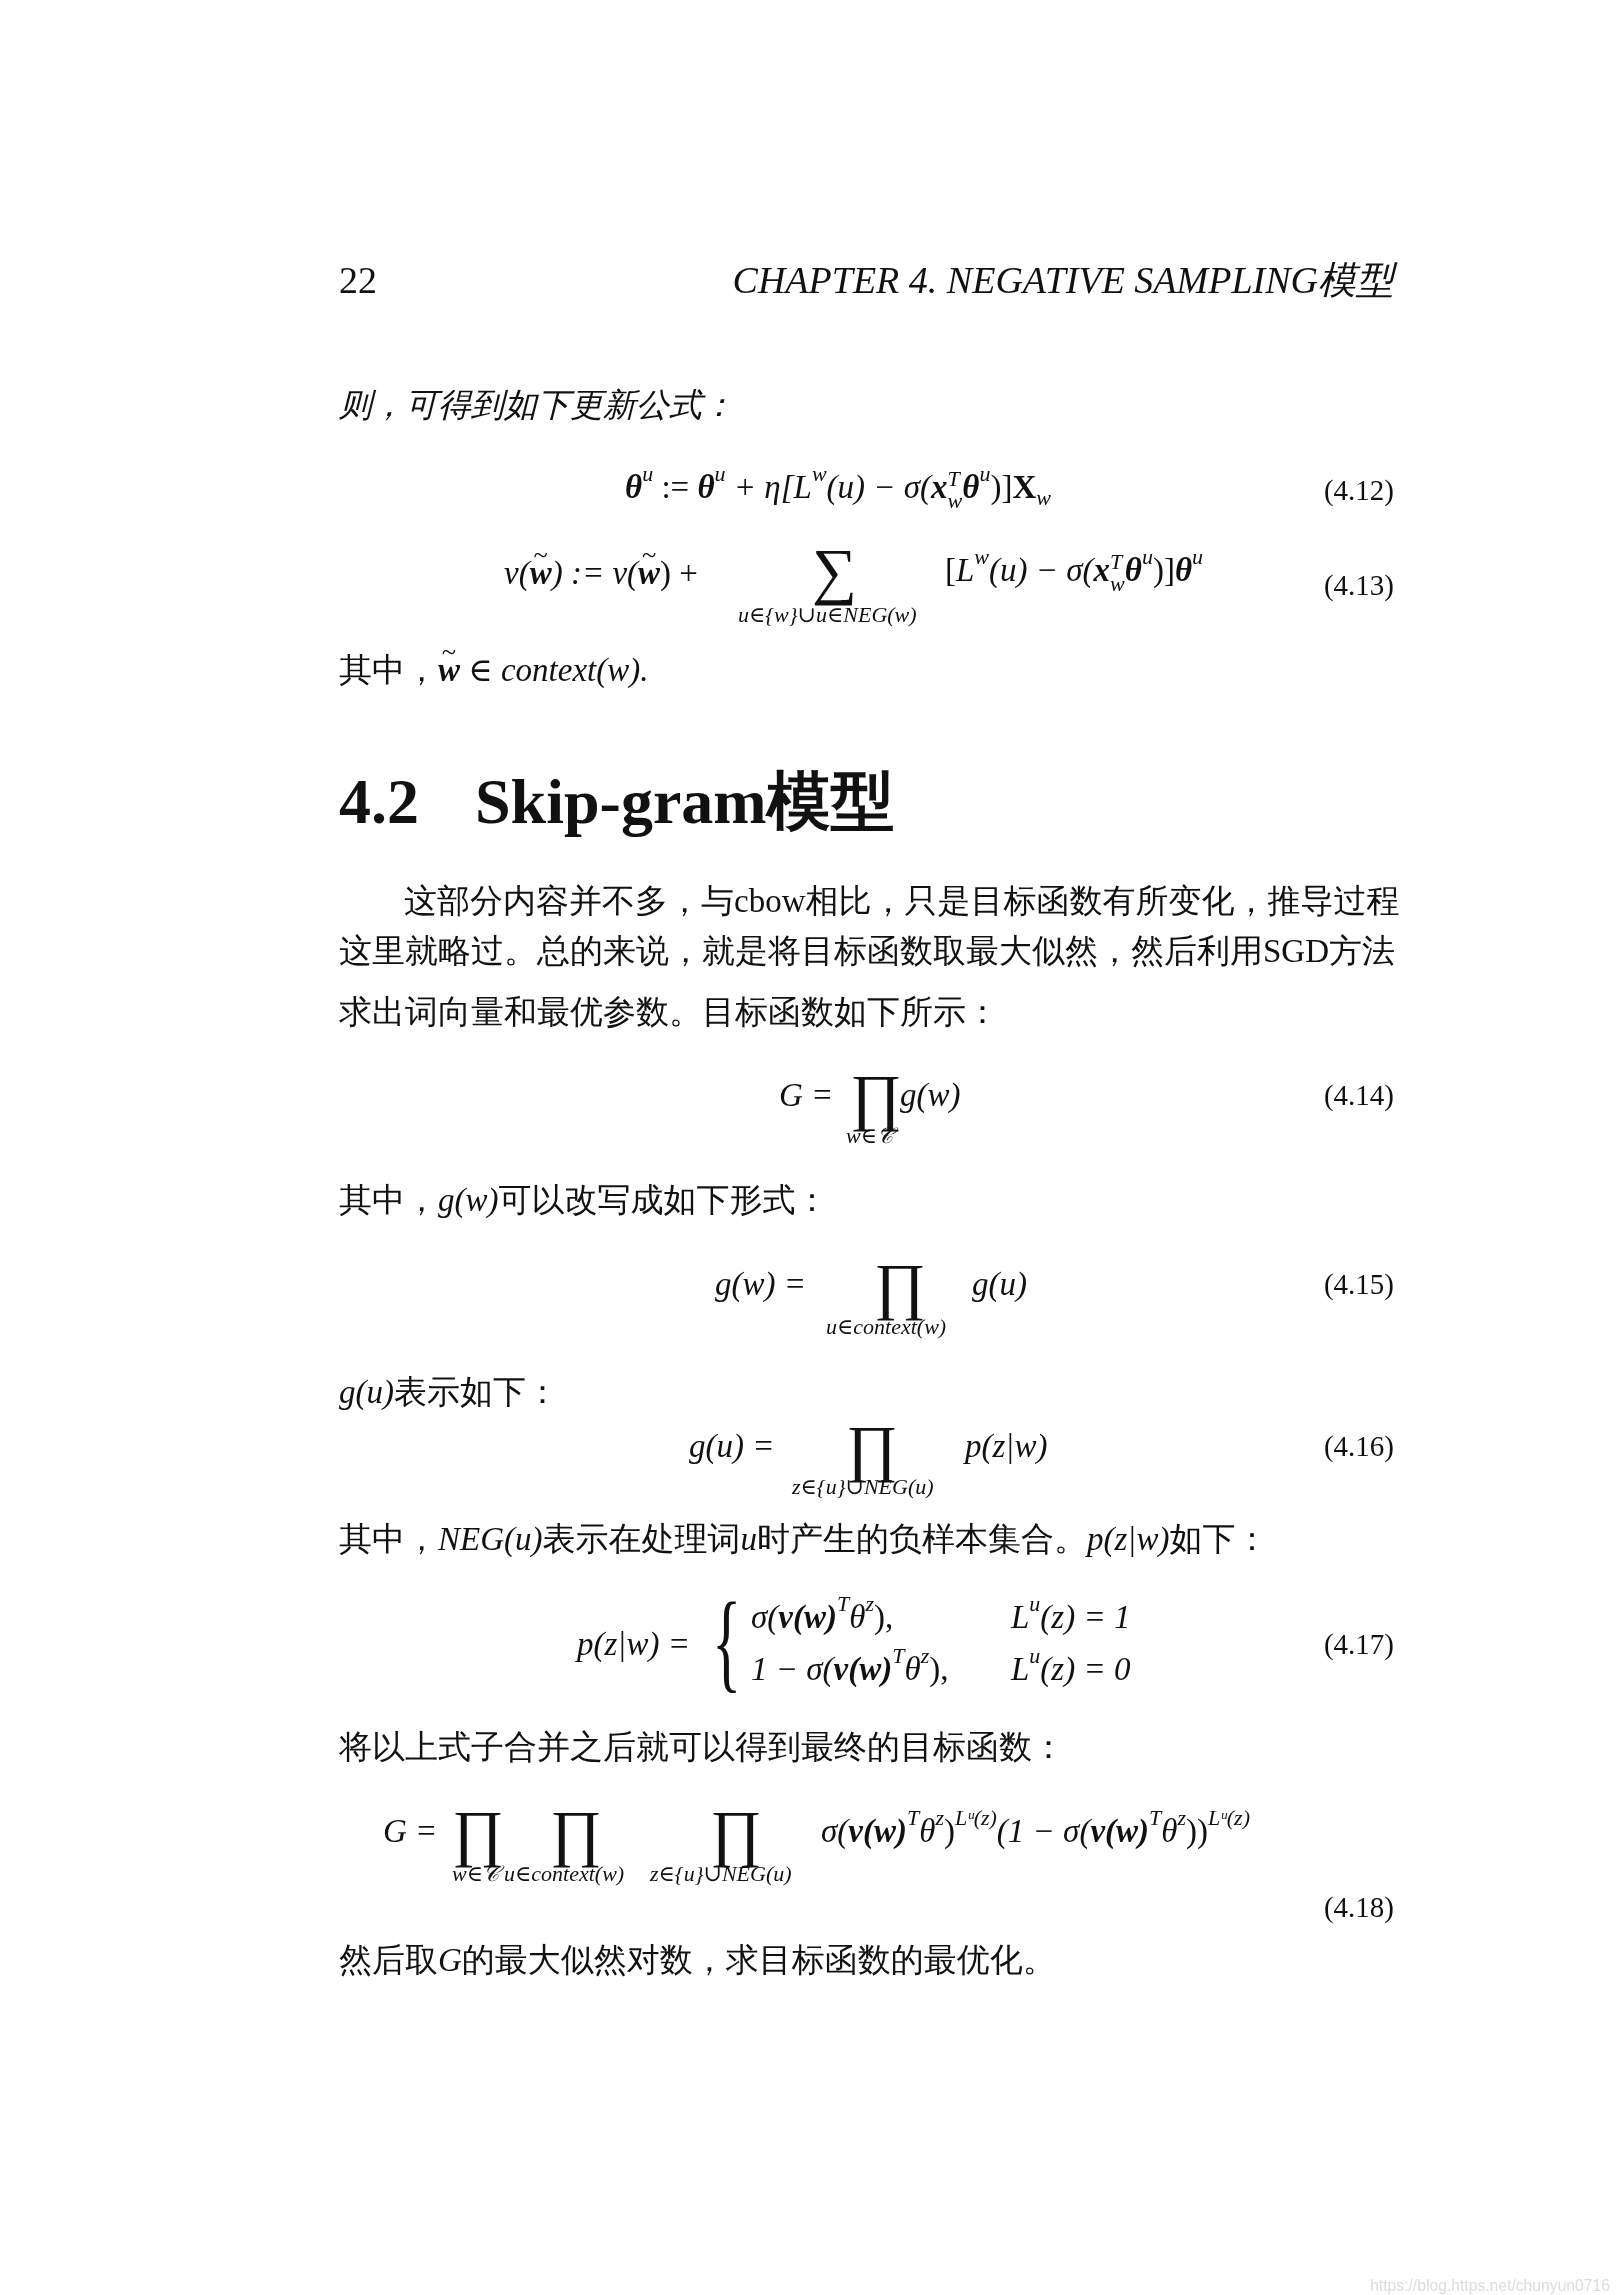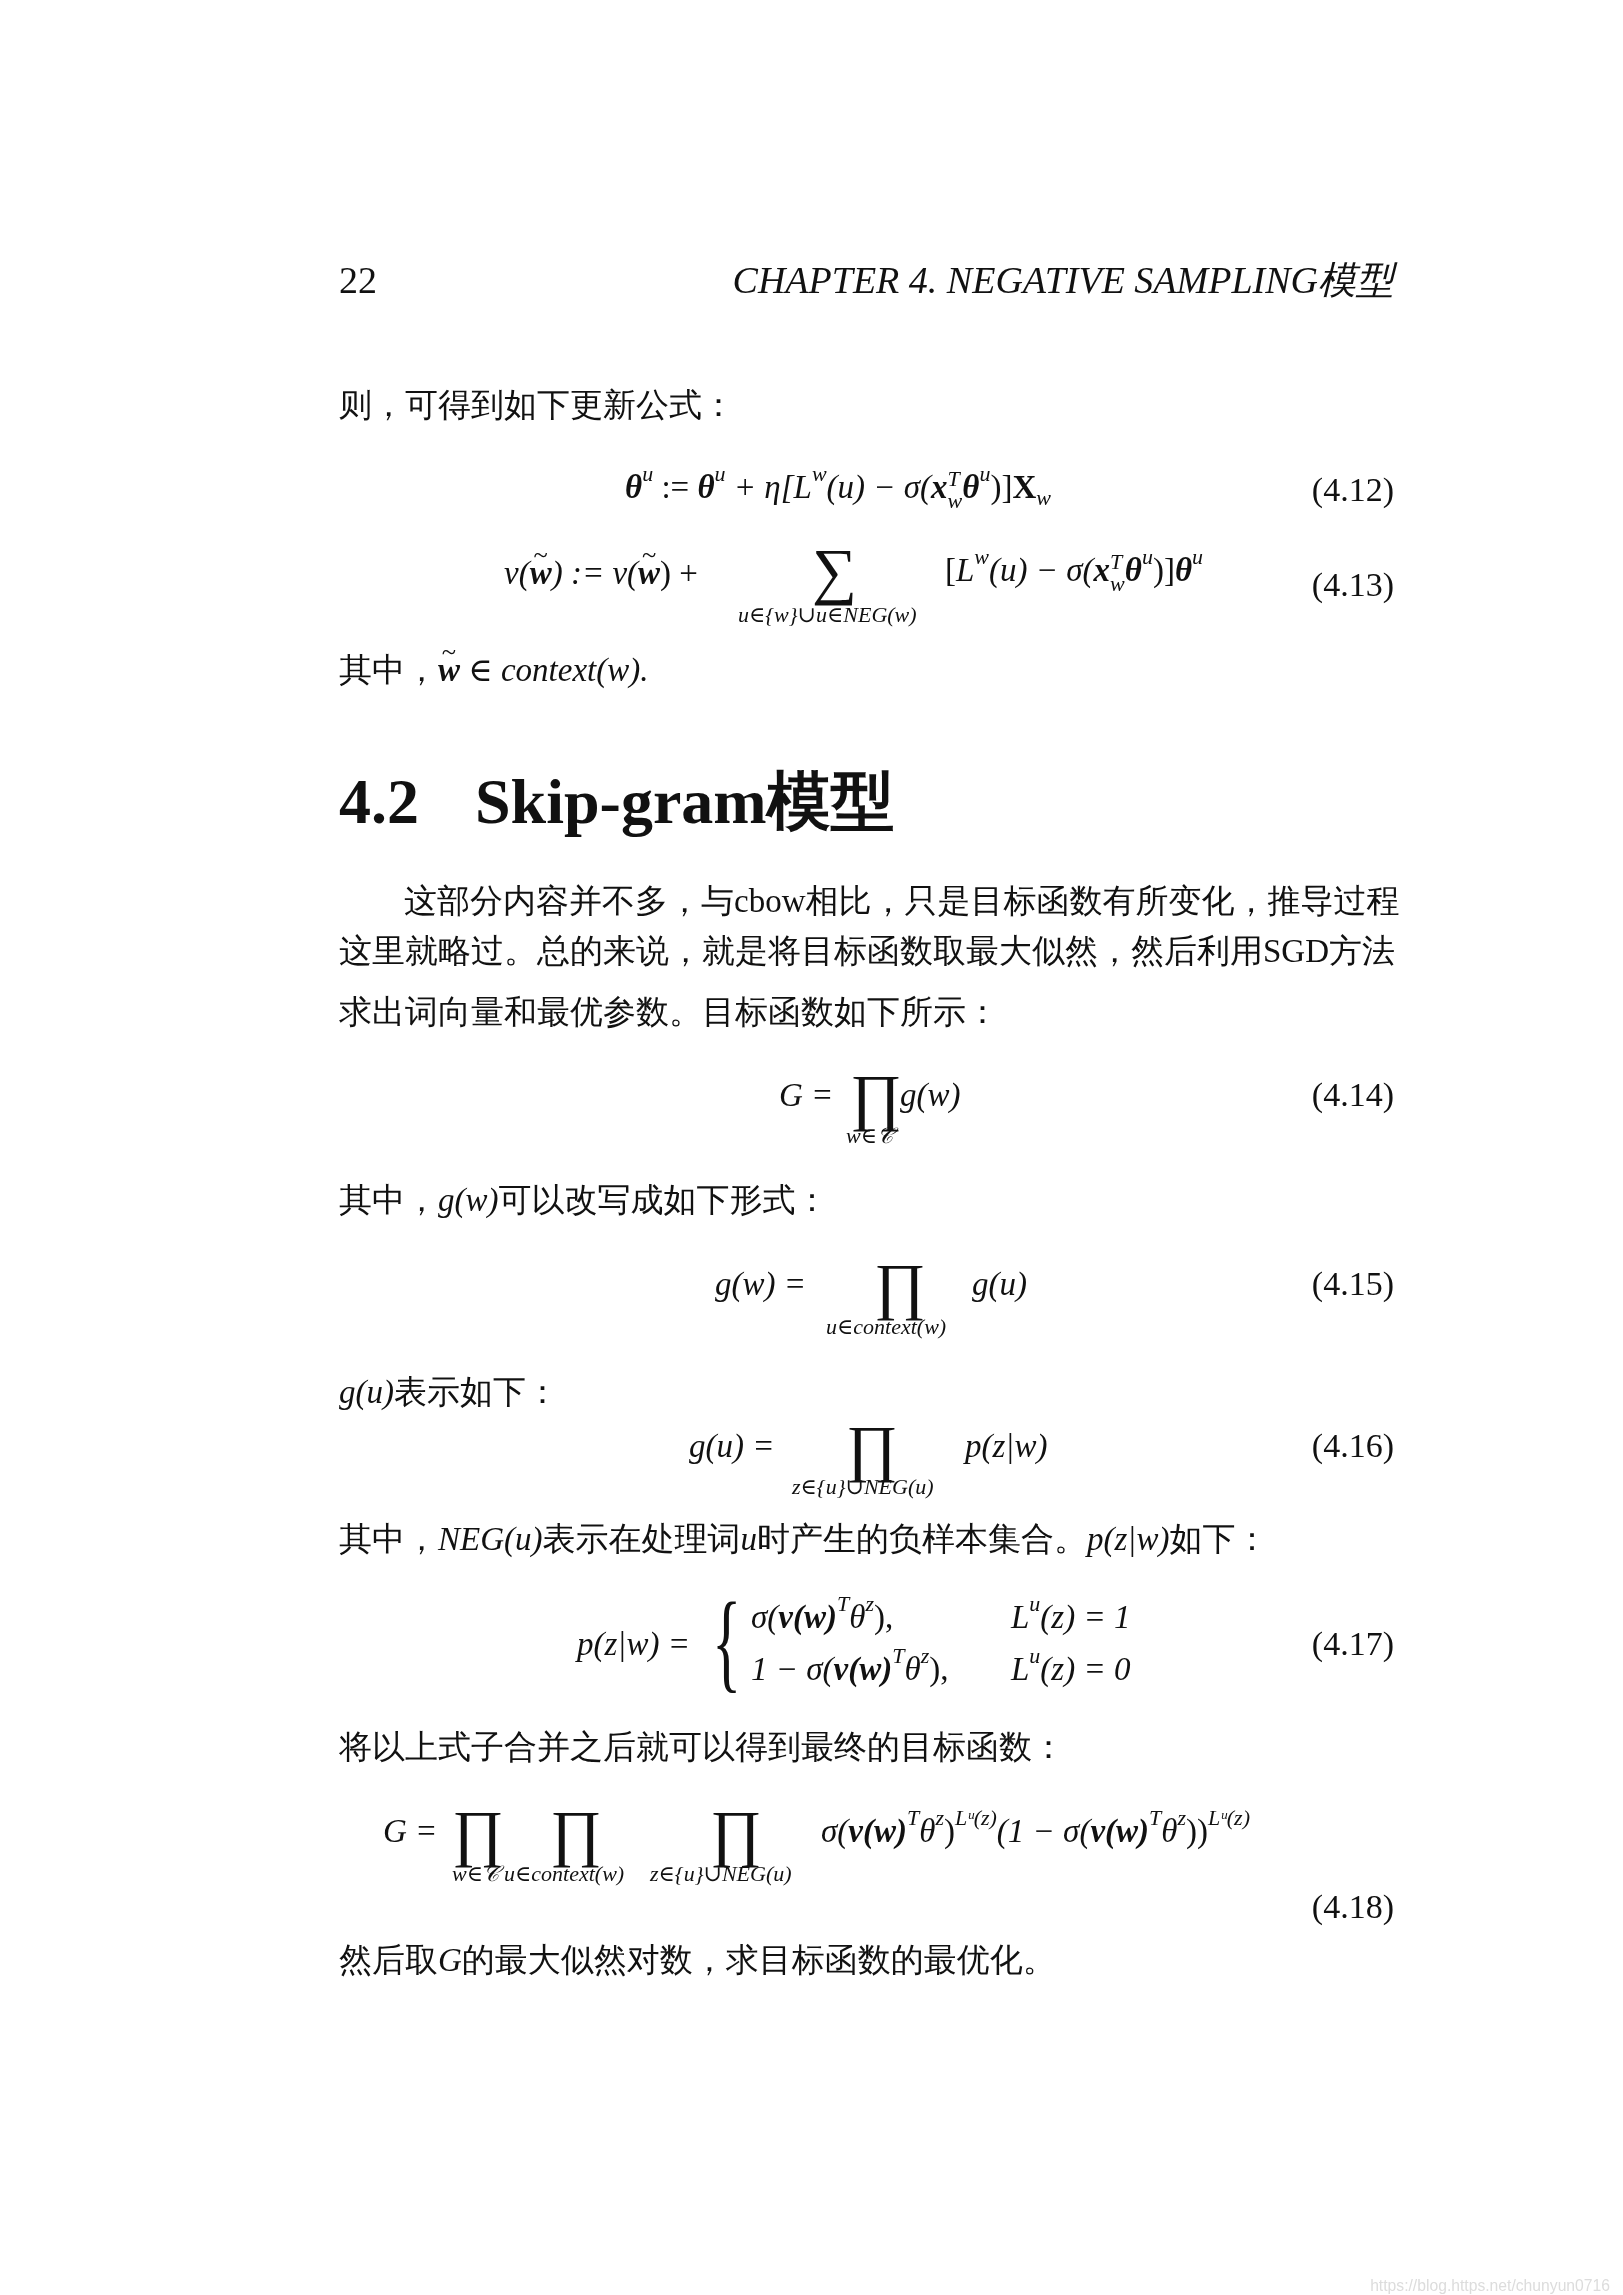--- a/index.html
+++ b/index.html
@@ -10,35 +10,35 @@
   .m { font-family:"Liberation Serif","DejaVu Serif",serif; font-size:33px; line-height:1; }
   .i { font-style:italic; }
   .b { font-weight:bold; }
   .bi { font-weight:bold; font-style:italic; }
   .sup { font-size:22px; vertical-align:0.75em; line-height:0; }
   .sub { font-size:22px; vertical-align:-0.35em; line-height:0; }
   .supsub { display:inline-block; vertical-align:middle; line-height:1; text-align:left; font-size:22px; }
   .supsub span { display:block; }
   .lim { font-size:22px; font-style:italic; }
   .bigop { font-size:63px; line-height:1; }
-  .eqnum { font-size:34px; line-height:1;text-align:right; }
+  .eqnum { font-size:29px; line-height:1;text-align:right; }
   .header { font-size:38px; }
   .section { font-size:64px; font-weight:bold; line-height:1; }
   .tilde-w { position:relative; display:inline-block; }
   .tilde-w::before { content:"~"; position:absolute; left:50%; top:-0.55em; transform:translateX(-50%); font-weight:normal; font-style:normal; font-size:0.8em; }
   .brace { font-size:111px; line-height:1; font-weight:lighter; transform:scaleX(0.55); display:inline-block; }
   .watermark { font-family:"Liberation Sans","DejaVu Sans",sans-serif; font-size:15.7px; color:#dcdcdc; }
 </style>
 </head>
 <body>
 
 <div class="abs header mid" style="left:339px; top:280px;">22</div>
 <div class="abs header mid i" style="right:229px; top:280px;">CHAPTER 4.  NEGATIVE SAMPLING模型</div>
 
-<div class="abs cn mid" style="left:339px; top:405px;">则，可得到如下更新公式：</div>
+<div class="abs cn mid" style="left:339px; top:405px;font-style:italic;">则，可得到如下更新公式：</div>
 
 <div class="abs m mid" style="left:625px; top:490px;">
   <span class="bi">θ</span><span class="sup i">u</span>
   <span>:=</span>
   <span class="bi">θ</span><span class="sup i">u</span>
   <span class="i">+ η[</span><span class="i">L</span><span class="sup i">w</span><span class="i">(u) − σ(</span><span class="bi">x</span><span class="supsub"><span class="i">T</span><span class="i">w</span></span><span class="bi">θ</span><span class="sup i">u</span><span>)]</span><span class="b">X</span><span class="sub i">w</span>
 </div>
 <div class="abs eqnum mid" style="right:229px; top:490px;">(4.12)</div>
 
 <div class="abs m mid i" style="left:504px; top:573px;">

